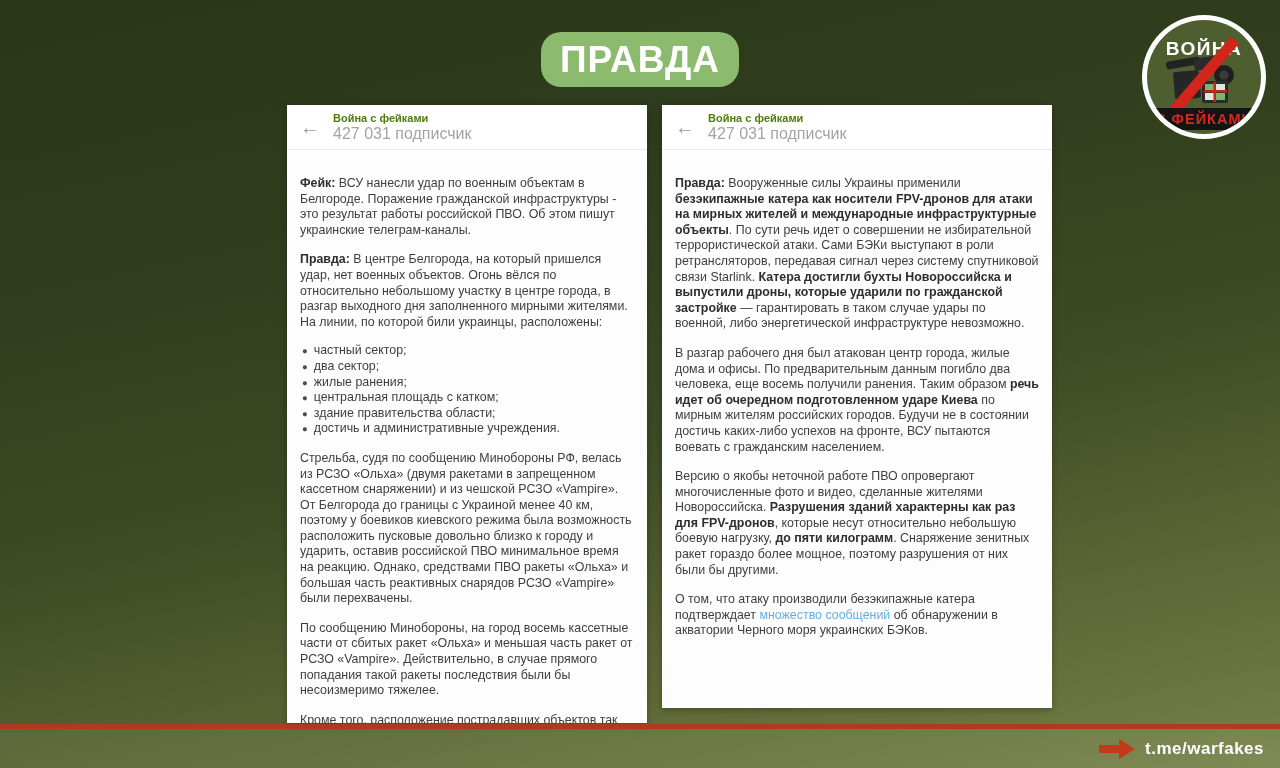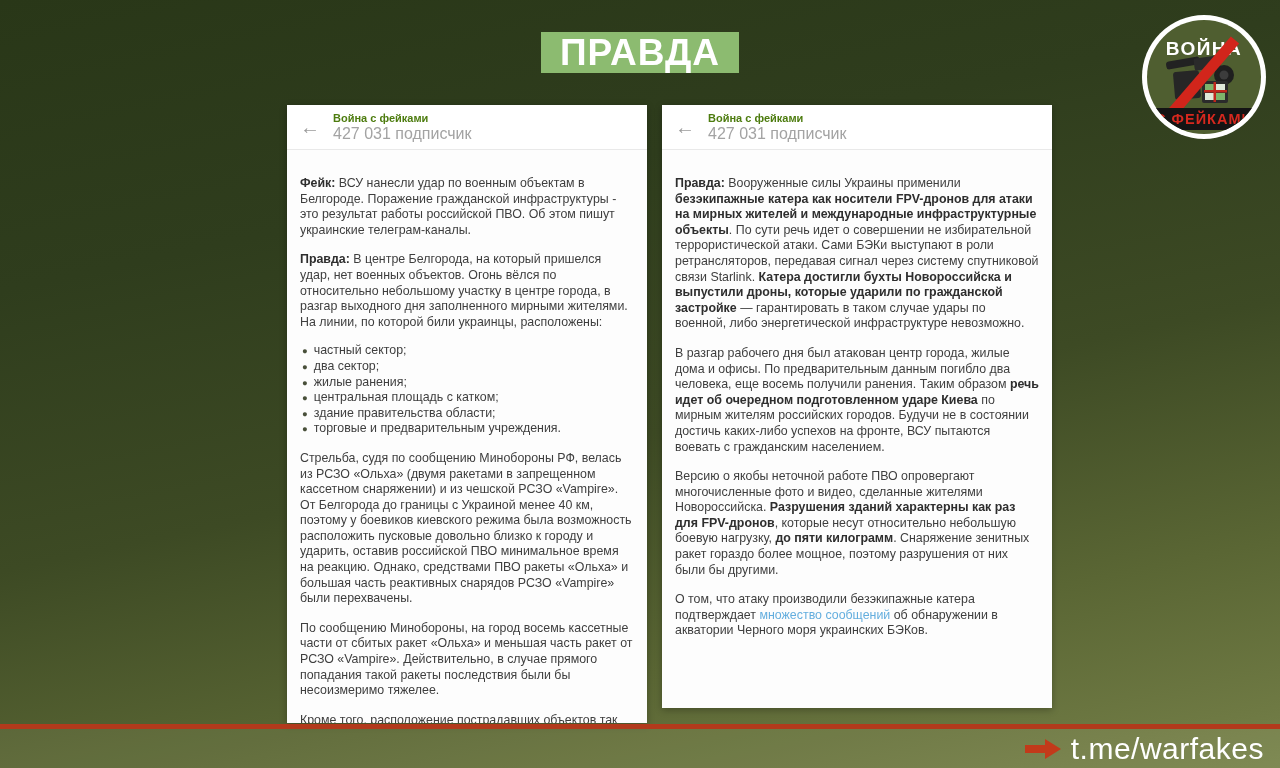--- a/index.html
+++ b/index.html
@@ -3,24 +3,24 @@
 <meta charset="utf-8">
 <style>
   html,body{margin:0;padding:0;}
   body{
     width:1280px;height:768px;position:relative;overflow:hidden;
     background:linear-gradient(168deg,#293718 0%,#2f3d1d 28%,#3d4a24 55%,#5a6634 78%,#6e7943 94%,#76814b 100%);
     font-family:"Liberation Sans","DejaVu Sans",sans-serif;
   }
   
   .banner{
-    position:absolute;left:541px;top:32px;width:198px;height:41px;
+    position:absolute;left:541px;top:32px;width:198px;height:55px;
     background:#8cbb70;color:#ffffff;
     display:flex;align-items:center;justify-content:center;
-    font-size:37px;font-weight:bold;letter-spacing:1px;
+    font-size:37px;font-weight:bold;letter-spacing:1px;border-radius:20px;
   }
   
   .logo{position:absolute;left:1140px;top:13px;width:128px;height:128px;}
   
   .card{
     position:absolute;background:#fdfdfd;display:flex;flex-direction:column;overflow:hidden;
     box-shadow:0 2px 7px rgba(0,0,0,0.28);
   }
   #card-left{left:287px;top:105px;width:360px;height:618px;}
   #card-right{left:662px;top:105px;width:390px;height:603px;}
@@ -37,21 +37,21 @@
   .tg-p{margin:14px 0 13px 0;}
   .tg-p .b{font-weight:bold;color:#2e2e2e;}
   .tg-p .link{color:#64aede;cursor:pointer;}
   .tg-list{margin:0 0 13px 2px;}
   .tg-li{display:flex;gap:6px;align-items:baseline;}
   .tg-dot{color:#49503a;font-size:9.5px;line-height:15.6px;flex:none;}
   
   .redline{position:absolute;left:0;top:724px;width:1280px;height:5px;background:#b23a1c;}
   .footer-strip{position:absolute;left:0;top:729px;width:1280px;height:39px;background:rgba(255,250,215,0.07);}
   .footer{position:absolute;right:16px;top:733px;height:32px;display:flex;align-items:center;gap:10px;}
-  .footer-link{color:#ffffff;font-size:30px;font-weight:normal;letter-spacing:0.5px;}
+  .footer-link{color:#ffffff;font-size:17px;font-weight:bold;letter-spacing:0.5px;}
 </style>
 </head>
 <body>
 
 <div class="banner">
   <span>ПРАВДА</span>
 </div>
 
 <div class="logo">
   <svg width="128" height="128" viewBox="0 0 128 128">
@@ -111,21 +111,21 @@
         <div class="tg-li">
           <span class="tg-dot">●</span>
           <span>центральная площадь с катком;</span>
         </div>
         <div class="tg-li">
           <span class="tg-dot">●</span>
           <span>здание правительства области;</span>
         </div>
         <div class="tg-li">
           <span class="tg-dot">●</span>
-          <span>торговые и предварительным учреждения.</span>
+          <span>достичь и административные учреждения.</span>
         </div>
       </div>
       <p class="tg-p"><span>Стрельба, судя по сообщению Минобороны РФ, велась из РСЗО «Ольха» (двумя ракетами в запрещенном кассетном снаряжении) и из чешской РСЗО «Vampire». От Белгорода до границы с Украиной менее 40 км, поэтому у боевиков киевского режима была возможность расположить пусковые довольно близко к городу и ударить, оставив российской ПВО минимальное время на реакцию. Однако, средствами ПВО ракеты «Ольха» и большая часть реактивных снарядов РСЗО «Vampire» были перехвачены.</span></p>
       <p class="tg-p"><span>По сообщению Минобороны, на город восемь кассетные части от сбитых ракет «Ольха» и меньшая часть ракет от РСЗО «Vampire».  Действительно, в случае прямого попадания такой ракеты последствия были бы несоизмеримо тяжелее.</span></p>
       <p class="tg-p"><span>Кроме того, расположение пострадавших объектов так же указывает на отсутствие повреждений городской инфраструктуры от российской ПВО: зенитные ракеты просто не смогли бы упасть по линии, совпадающей с линией обстрела.</span></p>
     </div>
 </div>
 
 <div class="card" id="card-right">
   <div class="card-header">

